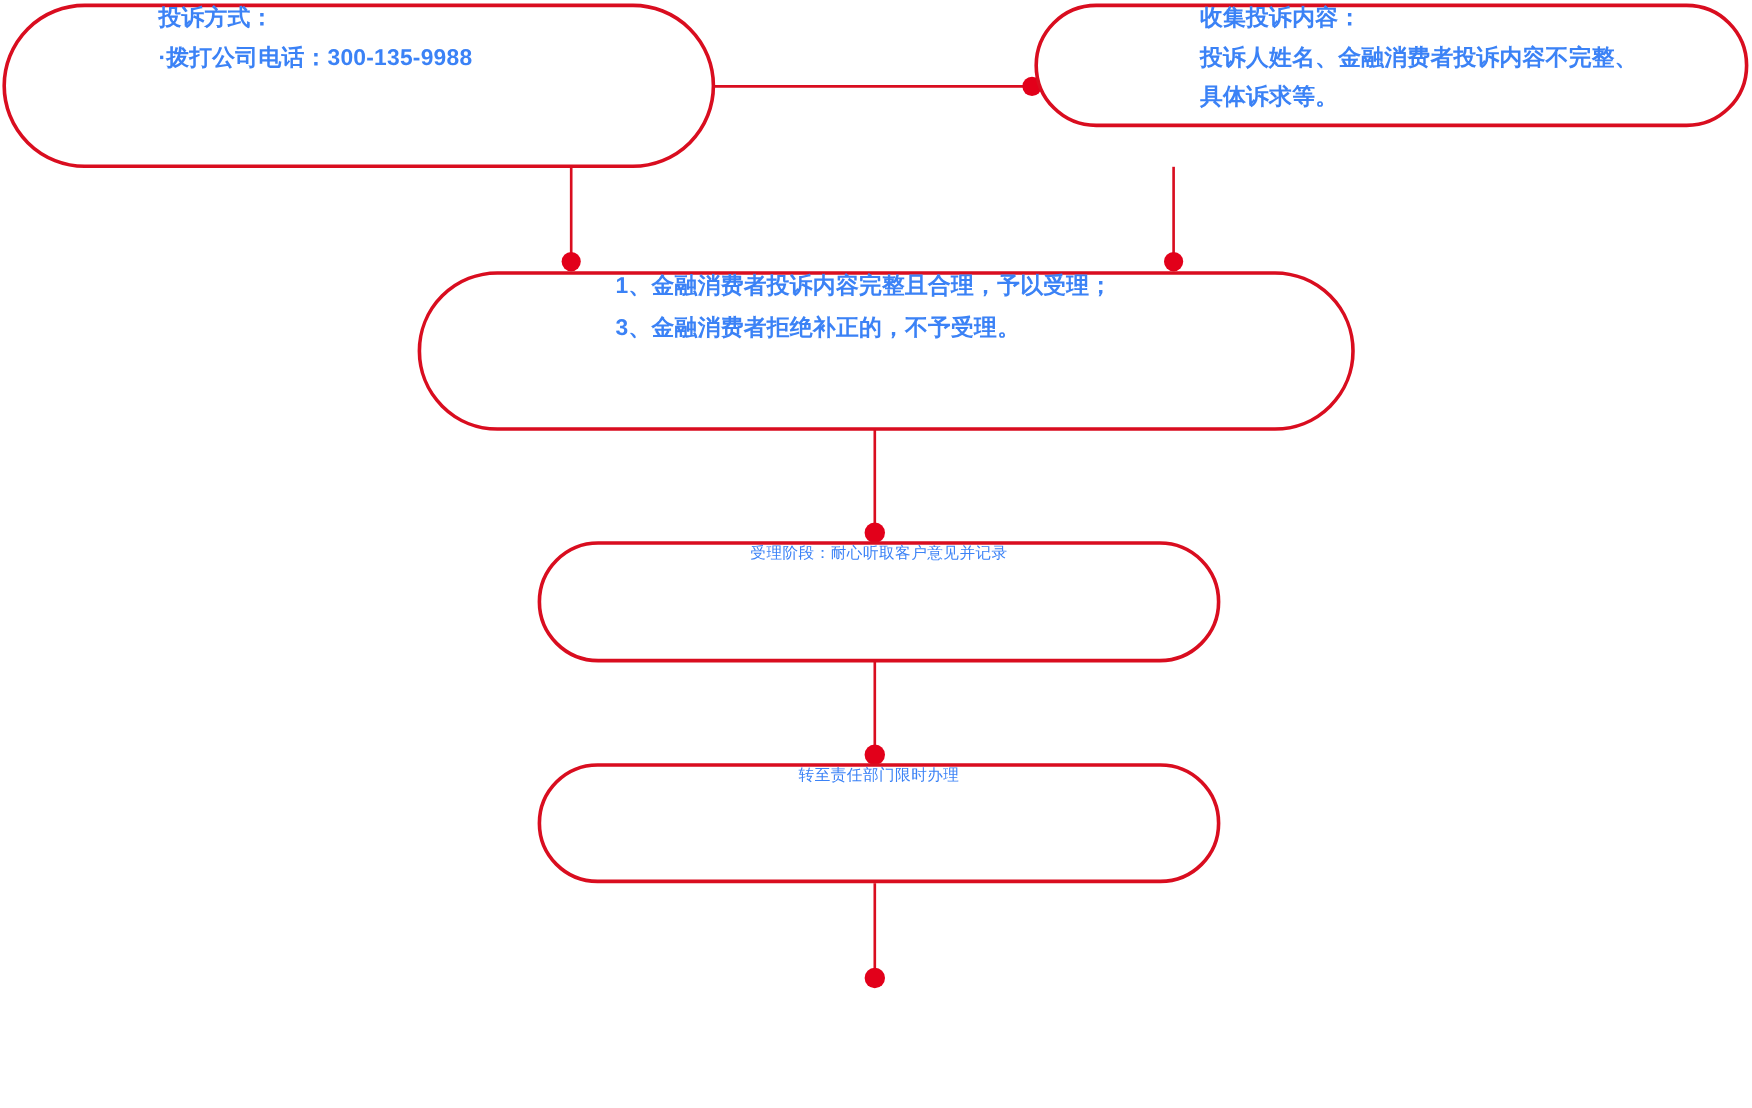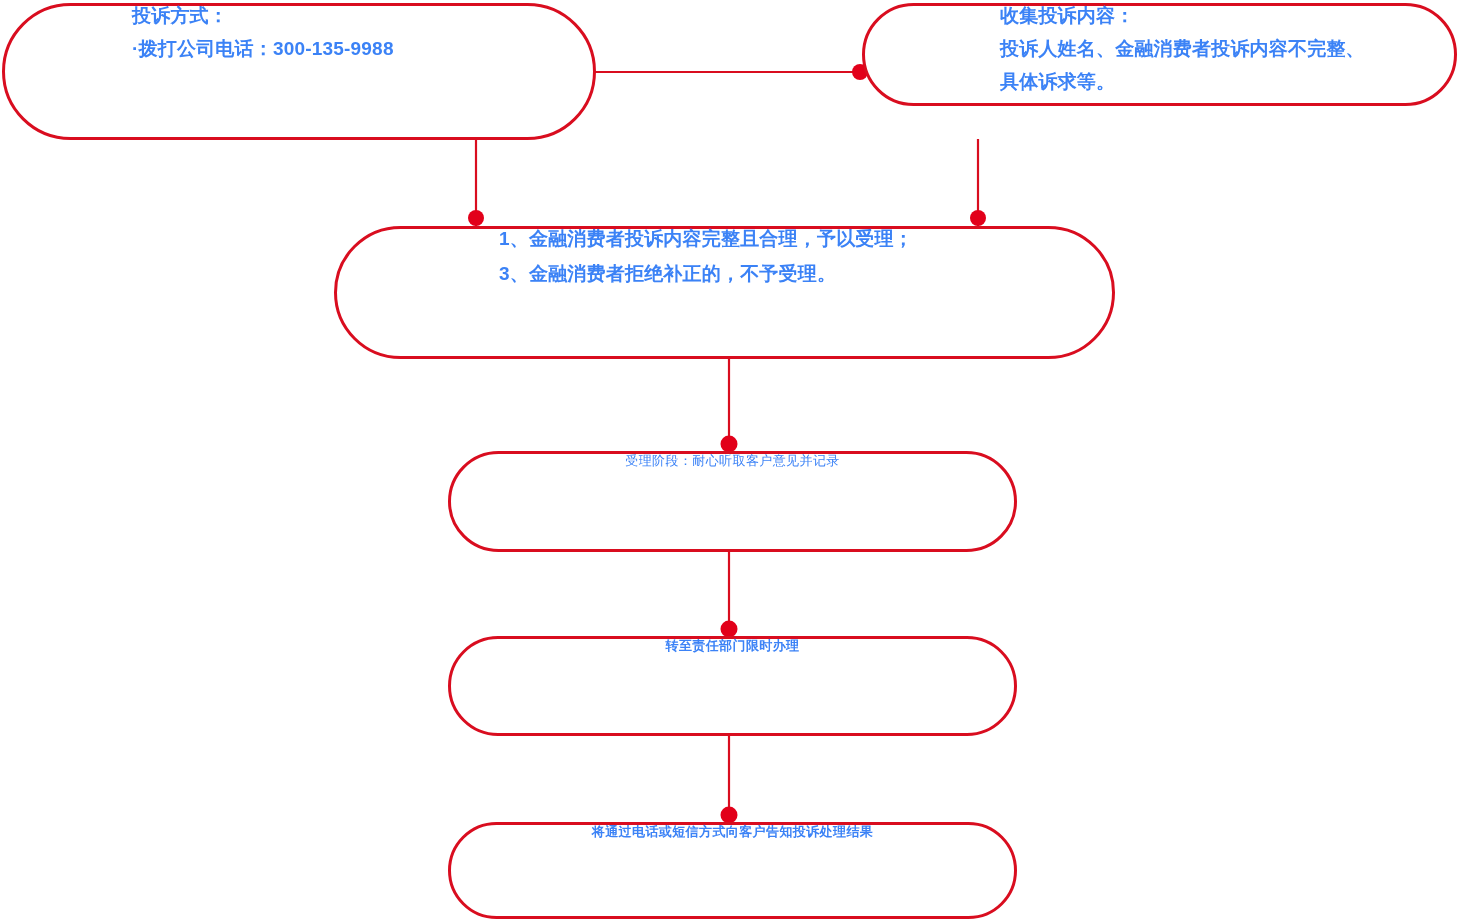--- a/index.html
+++ b/index.html
@@ -73,31 +73,31 @@
     font-size: 19px;
     font-weight: bold;
     letter-spacing: 0.2px;
   }
 
   
   .node-single .node-line {
     font-size: 13px;
     letter-spacing: 0.4px;
   }
-  .node-single.weight-bold .node-line { font-weight: bold; }
+  .node-single.weight-bold .node-line { font-weight: normal; }
   .node-single.weight-normal .node-line { font-weight: normal; }
 
   
   #node-channel   { left: 2px;   top: 3px;   width: 594px; height: 137px; }
   #node-channel .lines { margin-left: 127px; }
 
   #node-collect   { left: 862px; top: 3px;   width: 595px; height: 103px; }
   #node-collect .lines { margin-left: 135px; }
 
-  #node-triage    { left: 334px; top: 226px; width: 781px; height: 133px; }
+  #node-triage    { left: 348px; top: 226px; width: 781px; height: 133px; }
   #node-triage .lines { margin-left: 162px; }
 
   #node-accept    { left: 448px; top: 451px; width: 569px; height: 101px; }
   #node-transfer  { left: 448px; top: 636px; width: 569px; height: 100px; }
   #node-notify    { left: 448px; top: 822px; width: 569px; height: 97px; }
 </style>
 </head>
 <body>
 
 <div id="canvas">
@@ -158,17 +158,14 @@
   </div>
 
   <div class="node center-node node-single weight-normal" id="node-accept">
     <div class="node-line">受理阶段：耐心听取客户意见并记录</div>
   </div>
 
   <div class="node center-node node-single weight-bold" id="node-transfer">
     <div class="node-line">转至责任部门限时办理</div>
   </div>
 
-  <div class="node center-node node-single weight-bold" id="node-notify">
-    <div class="node-line">将通过电话或短信方式向客户告知投诉处理结果</div>
-  </div>
 
 </div>
 
 </body></html>

